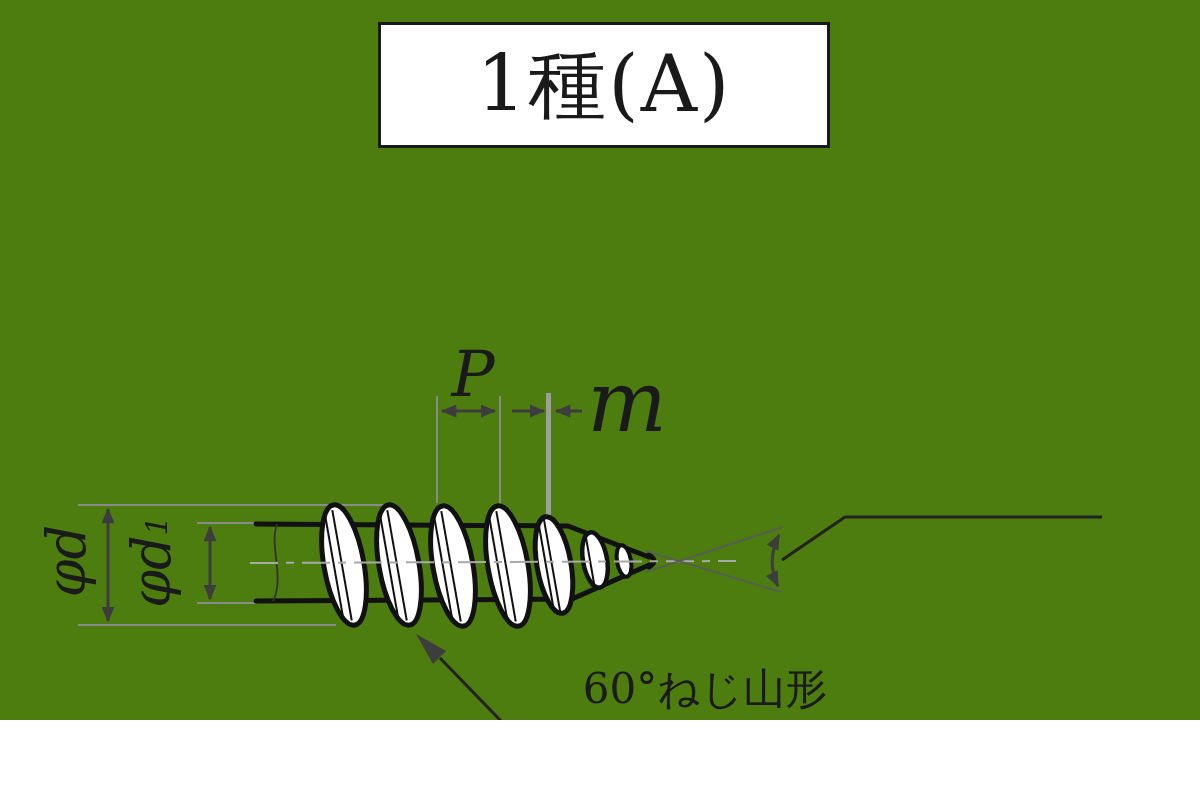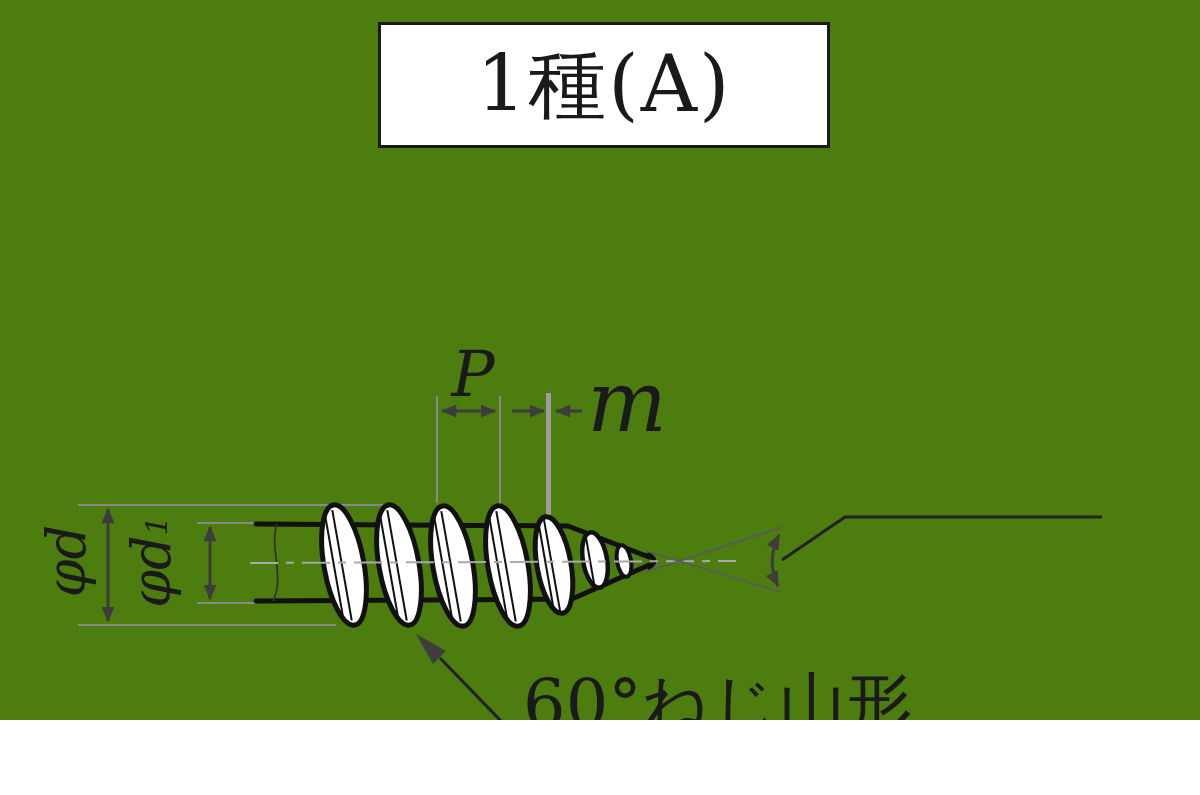--- a/index.html
+++ b/index.html
@@ -12,21 +12,21 @@
   .title-box{
     left:378px;top:22px;width:452px;height:126px;box-sizing:border-box;
     border:3px solid #1a1a1a;display:flex;align-items:center;justify-content:center;
     font-size:78px;letter-spacing:2px;background:#ffffff;
   }
   .lbl{position:absolute;text-align:center;line-height:1;white-space:nowrap;}
   .lbl-p{left:433px;top:342px;width:80px;font-size:64px;font-style:italic;}
   .lbl-m{left:577px;top:360px;width:100px;font-size:84px;font-style:italic;}
   .lbl-angle{left:828px;top:440px;width:284px;font-size:58px;
     font-family:"DejaVu Sans","Liberation Sans",sans-serif;}
-  .lbl-form{left:523px;top:664px;width:364px;font-size:67px;line-height:1.2;text-align:center;}
+  .lbl-form{left:523px;top:664px;width:364px;font-size:42px;line-height:1.2;text-align:center;}
   .lbl-rot{display:flex;align-items:center;justify-content:center;
     font-size:54px;font-style:italic;transform:rotate(-90deg);}
   .lbl-phid{left:1px;top:531px;width:130px;height:60px;}
   .lbl-phid1{left:86px;top:532px;width:130px;height:60px;}
   .lbl-rot sub{font-size:30px;line-height:0;transform:translateY(6px);}
 </style>
 </head>
 <body>
 
 <div class="stage">

